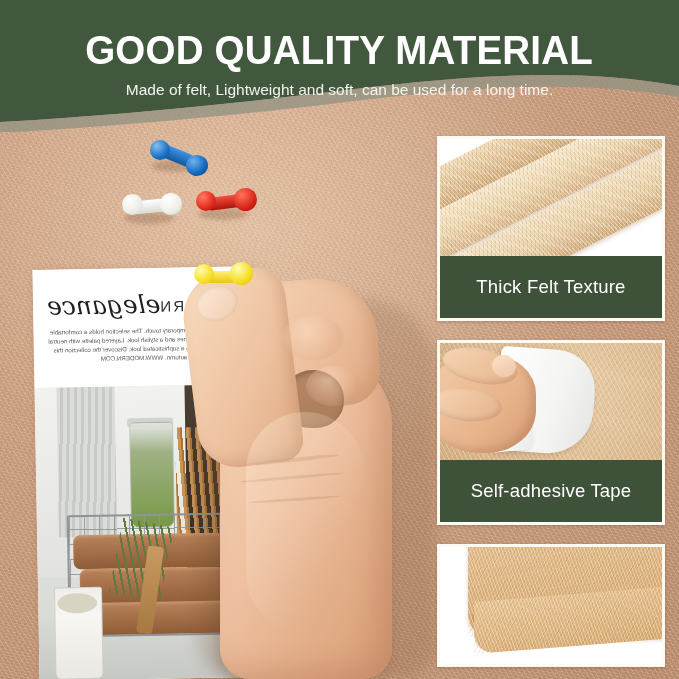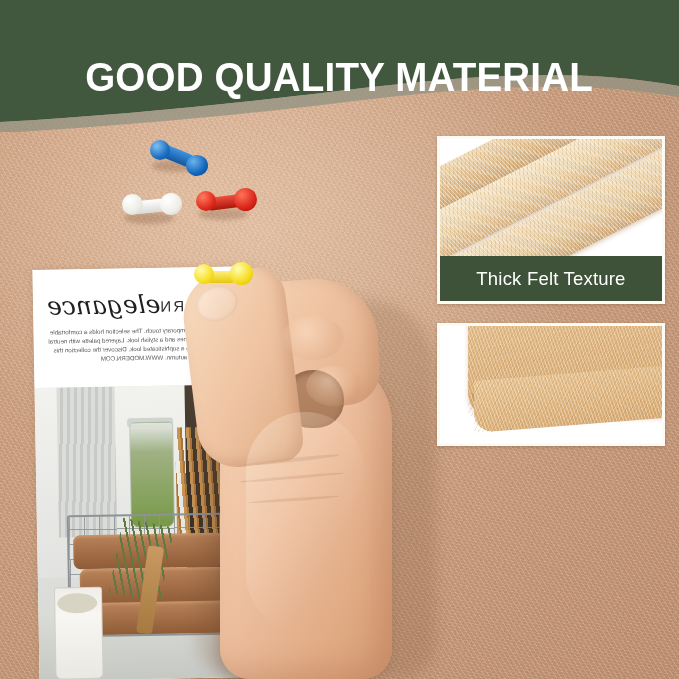--- a/index.html
+++ b/index.html
@@ -58,21 +58,21 @@
   
   .cards{position:absolute;left:437px;top:136px;width:228px;}
   .card{
     position:relative;width:228px;box-sizing:border-box;
     border:3px solid #fdfaf4;background:#fdfaf4;
     box-shadow:0 1px 3px rgba(80,50,30,.28);
     margin-bottom:19px;overflow:hidden;
   }
   .card-photo{position:relative;width:222px;height:117px;overflow:hidden;background:#ffffff;}
   .card-label{
-    height:45px;background:#3e5139;color:#ffffff;
+    height:62px;background:#3e5139;color:#ffffff;
     display:flex;align-items:center;justify-content:center;
     font-size:18.5px;letter-spacing:.2px;white-space:nowrap;
   }
 
   
   .felt-strip{position:absolute;transform-origin:center;}
   .fs-a{left:-40px;top:-34px;width:330px;height:40px;transform:rotate(-27deg);
         background:linear-gradient(180deg,#f0d9b4,#e0c195 55%,#cfa877);
         box-shadow:0 2px 3px rgba(150,110,70,.35);}
   .fs-b{left:-58px;top:16px;width:340px;height:46px;transform:rotate(-27deg);
@@ -345,20 +345,32 @@
         <div class="felt-strip fs-b">
             <div class="fiber"></div>
           </div>
         <div class="felt-strip fs-c">
             <div class="fiber"></div>
           </div>
       </div>
       <div class="card-label">Thick Felt Texture</div>
     </div>
 
+    <div class="card">
+      <div class="card-photo">
+        <div class="c2-bg"></div>
+        <div class="c2-tape"></div>
+        <div class="c2-tape2"></div>
+        <div class="c2-hand"></div>
+        <div class="c2-finger c2-f1"></div>
+        <div class="c2-finger c2-f2"></div>
+        <div class="c2-nail"></div>
+      </div>
+      <div class="card-label">Self-adhesive Tape</div>
+    </div>
 
     <div class="card">
       <div class="card-photo">
         <div class="c3-bg"></div>
         <div class="c3-sheet">
             <div class="c3-fiber"></div>
           </div>
         <div class="c3-edge"></div>
         <div class="c3-sheet2">
             <div class="c3-fiber"></div>
@@ -368,16 +380,17 @@
 
   </div>
 
   <div class="header-wrap">
     <svg width="679" height="132" viewBox="0 0 679 132">
       <path d="M0,0 H679 V86 C560,64 430,80 330,92 C230,104 110,116 0,122 Z" fill="#42583e"></path>
       <path d="M0,122 C110,116 230,104 330,92 C430,80 560,64 679,86 L679,97 C560,76 430,92 330,104 C230,116 110,127 0,133 Z" fill="#8f9281" opacity="0.75"></path>
     </svg>
     <div class="header-text">
       <div class="headline">GOOD QUALITY MATERIAL</div>
+      <div class="subhead">Made of felt, Lightweight and soft, can be used for a long time.</div>
     </div>
   </div>
 
 </div>
 
 </body></html>

